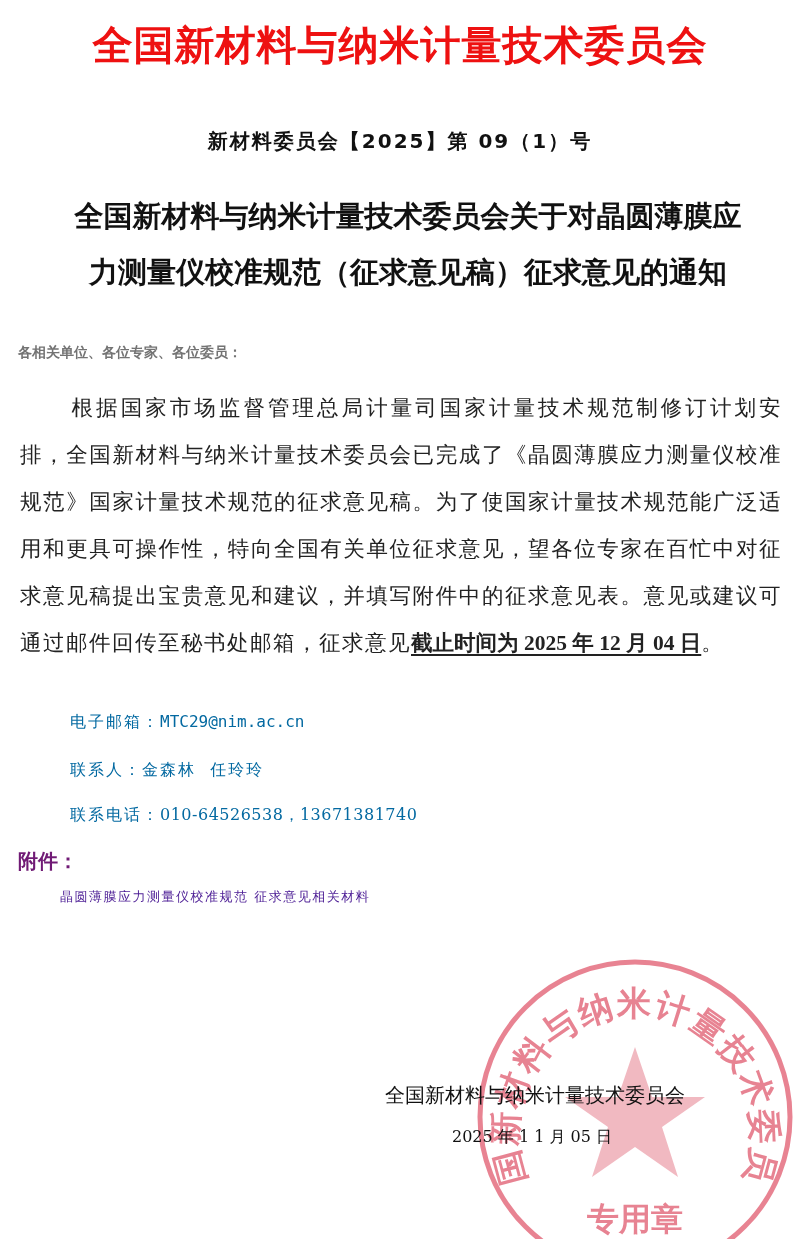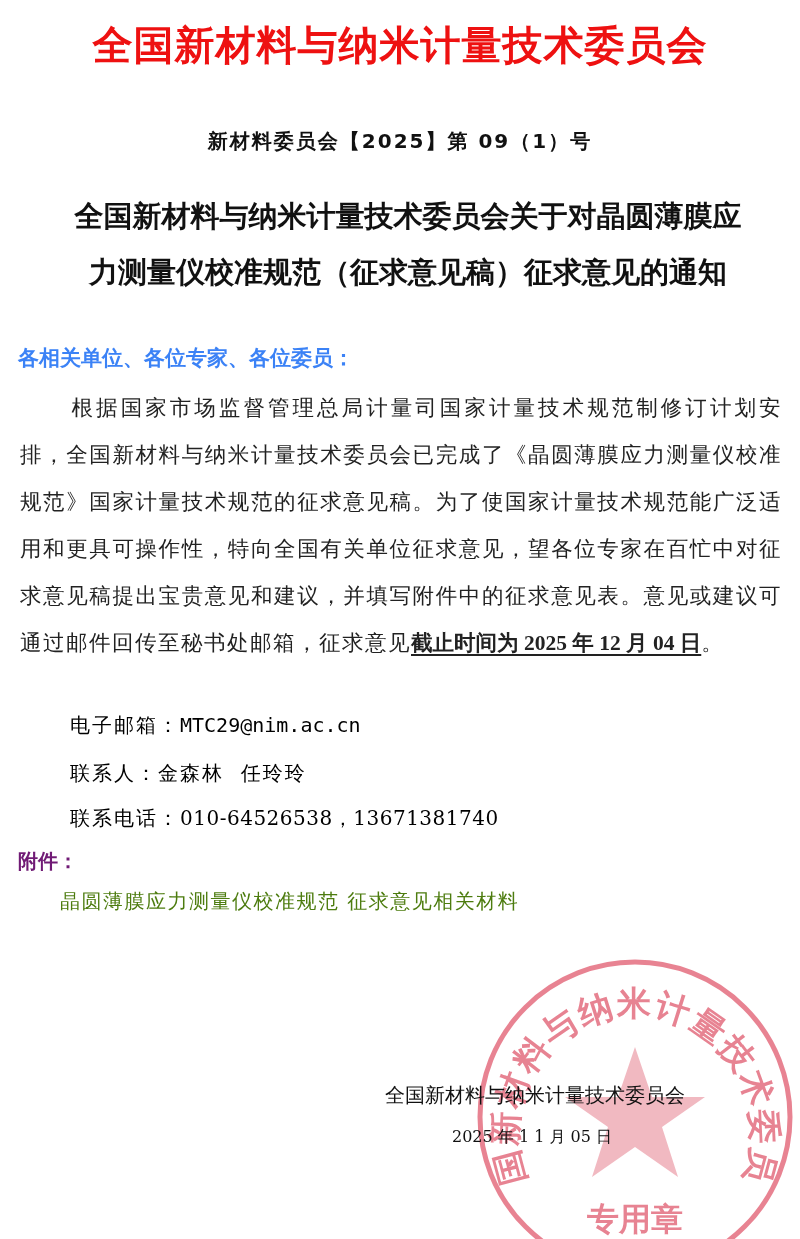--- a/index.html
+++ b/index.html
@@ -6,30 +6,30 @@
   body { width: 800px; height: 1239px; position: relative; overflow: hidden;
          font-family: "DejaVu Serif", "Liberation Serif", serif; color: #111; }
   .header-title { position: absolute; top: 18px; left: 0; width: 800px; text-align: center;
          font-family: "DejaVu Sans", "Liberation Sans", sans-serif; font-weight: bold;
          font-size: 40px; letter-spacing: 1px; color: #ee1111; }
   .doc-number { position: absolute; top: 128px; left: 0; width: 800px; text-align: center;
          font-family: "DejaVu Sans", sans-serif; font-weight: bold; font-size: 20px; letter-spacing: 2px; color:#111; }
   .notice-title { position: absolute; top: 188px; left: 8px; width: 800px; text-align: center;
          font-family: "DejaVu Sans", sans-serif; font-weight: bold; font-size: 29px; line-height: 56px; color:#111; }
   .salutation { position: absolute; top: 344px; left: 18px; font-family: "DejaVu Sans", sans-serif;
-         font-weight: bold; font-size: 21px; color:#3b82f6; }
+         font-weight: bold; font-size: 14px; color:#737373; }
   .body-text { position: absolute; top: 384px; left: 20px; width: 762px; font-size: 21.5px;
          line-height: 47px; letter-spacing: 1.5px; text-align: justify; color:#222; }
   .body-text .indent { display:inline-block; width: 50px; }
   .deadline { font-family: Liberation Serif, serif; font-weight: bold; text-decoration: underline;
          text-decoration-thickness: 2px; text-underline-offset: 4px; letter-spacing: 0; }
-  .contact-line { position: absolute; left: 70px; font-size: 20px; letter-spacing: 2px; color:#000000; }
+  .contact-line { position: absolute; left: 70px; font-size: 16px; letter-spacing: 2px; color:#0369a1; }
   .attachment-label { position: absolute; top: 848px; left: 18px; font-family: "DejaVu Sans", sans-serif;
          font-weight: bold; font-size: 20px; color:#701a75; }
-  .attachment-item { position: absolute; top: 888px; left: 60px; font-size: 20px; letter-spacing: 1.5px; color:#4d7c0f; }
+  .attachment-item { position: absolute; top: 888px; left: 60px; font-size: 13px; letter-spacing: 1.5px; color:#4c1d95; }
   .seal { position: absolute; left: 470px; top: 952px; width: 330px; height: 330px; }
   .sign-org { position: absolute; top: 1082px; left: 385px; font-size: 20px; color:#111; z-index: 2; }
   .sign-date { position: absolute; top: 1127px; left: 452px; font-size: 16px; color:#111; z-index: 2; }
 </style>
 </head>
 <body>
 
 <div class="header-title">全国新材料与纳米计量技术委员会</div>
 
 <div class="doc-number">新材料委员会【2025】第 09（1）号</div>

